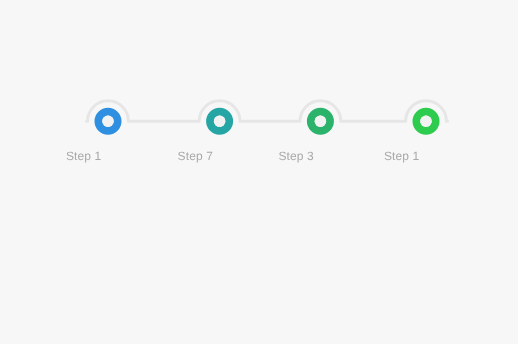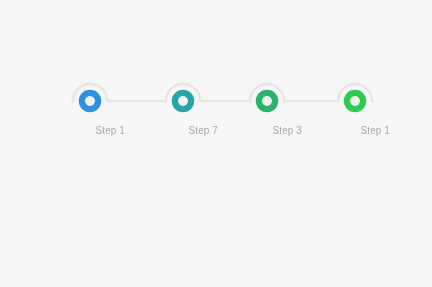--- a/index.html
+++ b/index.html
@@ -46,21 +46,21 @@
     left: 0;
     top: 46px;
     width: 308px;
     height: 16px;
   }
   .step-label {
     position: absolute;
     top: 0;
     width: 70px;
     margin-left: -35px;
-    text-align: right;
+    text-align: left;
     font-size: 10px;
     line-height: 14px;
     color: #a8a8a8;
     letter-spacing: 0.1px;
     white-space: nowrap;
     font-family: "Liberation Sans", sans-serif;
   }
 </style>
 </head>
 <body style="background: rgb(247, 247, 247);">

